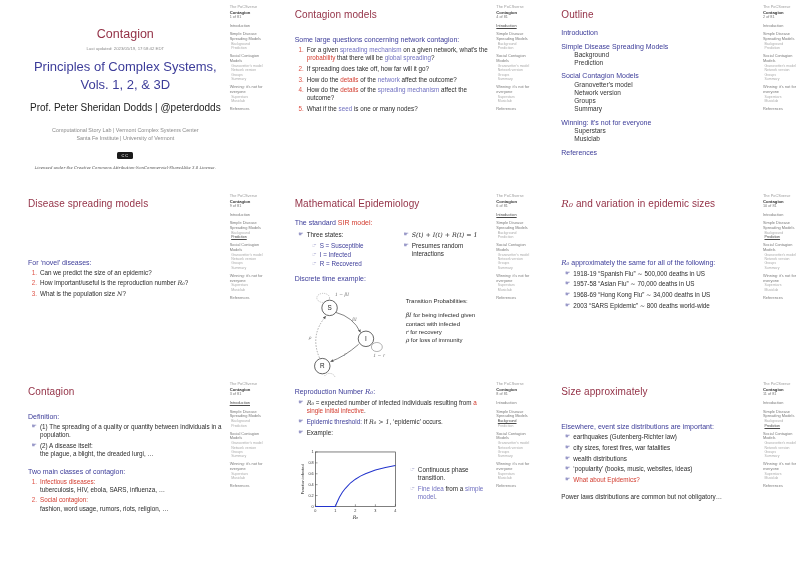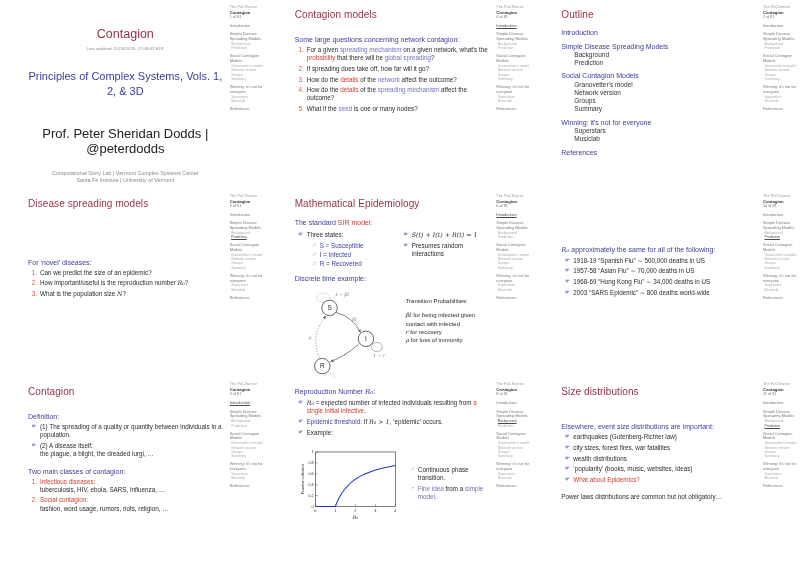--- a/index.html
+++ b/index.html
@@ -30,22 +30,22 @@
   .sb-brand{color:#9a9a9a;font-size:3.9px;}
   .sb-name{color:#333;font-weight:bold;font-size:4.2px;}
   .sb-page{color:#777;font-size:3.8px;margin-bottom:4px;}
   .sb-sec{color:#7a7a7a;font-size:3.9px;margin-top:3.5px;}
   .sb-sub{color:#ababab;font-size:3.5px;margin-left:1.5px;}
   .cur{color:#4a4a4a;text-decoration:underline;}
   
   .t-center{text-align:center;}
   .t-main{font-size:12.5px;color:#943247;margin-top:20px;}
   .t-updated{font-size:4.3px;color:#8a8a8a;margin-top:5px;}
-  .t-course{font-size:11px;color:#3c3c99;line-height:1.35;margin-top:18px;}
-  .t-author{font-size:13px;color:#222;margin-top:27px;}
+  .t-course{font-size:13px;color:#3c3c99;line-height:1.35;margin-top:7px;}
+  .t-author{font-size:10px;color:#222;margin-top:9px;}
   .t-affil{font-size:5.4px;color:#8a8a8a;line-height:1.4;margin-top:14px;}
   .cc-badge{display:inline-block;margin-top:10px;background:#1a1a1a;color:#fff;font-size:4px;padding:1px 4px;border-radius:1.5px;letter-spacing:1px;}
   .t-license{font-size:3.9px;color:#555;font-family:"DejaVu Serif",serif;font-style:italic;margin-top:4px;}
   
   .o-sec{color:#3c3c99;font-size:7px;margin-top:6.5px;}
   .o-sub{color:#333;font-size:6.5px;margin-left:13px;margin-top:1.2px;}
   
   .gap-xl{margin-top:50px;}
   .gap-lg{margin-top:26px;}
   .gap-md{margin-top:16px;}
@@ -318,20 +318,21 @@
         <div class="sb-sub">Summary</div>
         <div class="sb-sec">Winning: it's not for everyone</div>
         <div class="sb-sub">Superstars</div>
         <div class="sb-sub">Musiclab</div>
         <div class="sb-sec">References</div>
       </aside>
   </section>
 
   <section class="slide">
     <div class="content">
+      <div class="frame-title"><span class="sg-mathtitle">R₀</span><span> and variation in epidemic sizes</span></div>
       <div class="h-blue gap-xl"><span class="sg-mathblue">R₀</span><span class="sg-blue"> approximately the same for all of the following:</span></div>
       <div>
           <div class="li">
             <span class="mk mk-hand">☛</span>
             <span class="li-bd"><span>1918-19 “Spanish Flu” ∼ 500,000 deaths in US</span></span>
           </div>
           <div class="li">
             <span class="mk mk-hand">☛</span>
             <span class="li-bd"><span>1957-58 “Asian Flu” ∼ 70,000 deaths in US</span></span>
           </div>
@@ -484,21 +485,21 @@
         <div class="sb-sub">Summary</div>
         <div class="sb-sec">Winning: it's not for everyone</div>
         <div class="sb-sub">Superstars</div>
         <div class="sb-sub">Musiclab</div>
         <div class="sb-sec">References</div>
       </aside>
   </section>
 
   <section class="slide">
     <div class="content">
-      <div class="frame-title">Size distributions</div>
+      <div class="frame-title">Size approximately</div>
       <div class="h-blue gap-lg">Elsewhere, event size distributions are important:</div>
       <div>
           <div class="li">
             <span class="mk mk-hand">☛</span>
             <span class="li-bd"><span>earthquakes (Gutenberg-Richter law)</span></span>
           </div>
           <div class="li">
             <span class="mk mk-hand">☛</span>
             <span class="li-bd"><span>city sizes, forest fires, war fatalities</span></span>
           </div>

